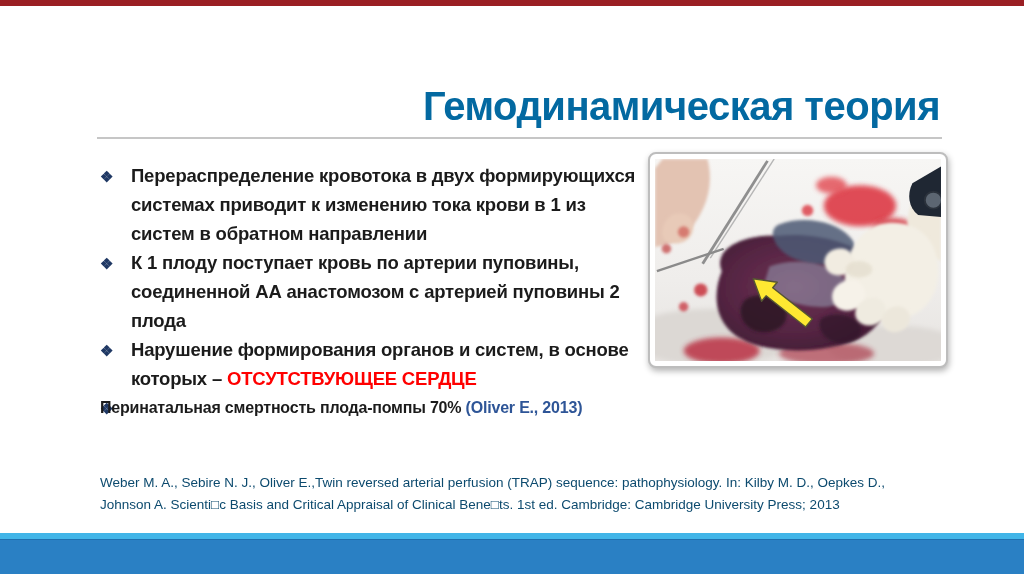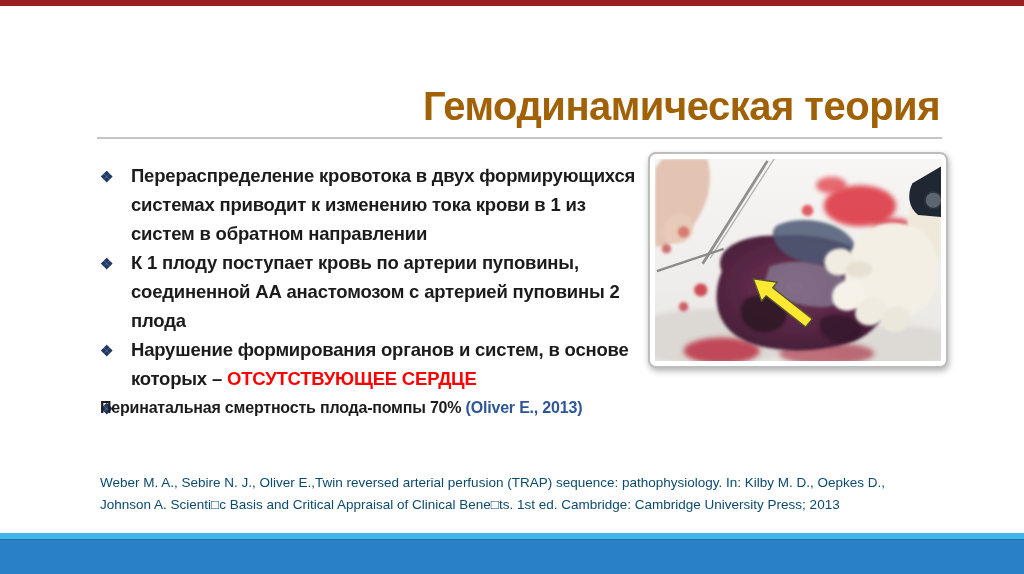--- a/index.html
+++ b/index.html
@@ -4,21 +4,21 @@
 <style>
   html,body{margin:0;padding:0;background:#ffffff;}
   .slide{
     position:relative;width:1024px;height:574px;overflow:hidden;
     background:#ffffff;font-family:"Liberation Sans",sans-serif;
   }
   .top-bar{position:absolute;top:0;left:0;width:1024px;height:6px;background:#9A1F23;}
   .title{
     position:absolute;top:84px;right:84px;margin:0;
     font-size:40px;font-weight:bold;letter-spacing:-0.5px;
-    color:#a16207;white-space:nowrap;
+    color:#0369a1;white-space:nowrap;
   }
   .title-rule{position:absolute;top:137px;left:97px;width:845px;height:0;border-top:2px solid #C6C6C6;}
   .bullets{position:absolute;top:161px;left:100px;width:548px;margin:0;padding:0;list-style:none;}
   .bullet{position:relative;padding-left:31px;font-size:18.5px;line-height:29px;
     font-weight:bold;color:#1b1b1b;letter-spacing:-0.2px;}
   .marker{position:absolute;left:0;top:1px;font-size:15px;color:#1F3864;}
   .red-text{color:#FF0000;text-align:center;}
   .summary{position:absolute;top:393px;left:100px;width:560px;margin:0;
     font-size:16px;line-height:29px;font-weight:bold;color:#1b1b1b;letter-spacing:-0.2px;}
   .cite-blue{color:#2E5597;}

